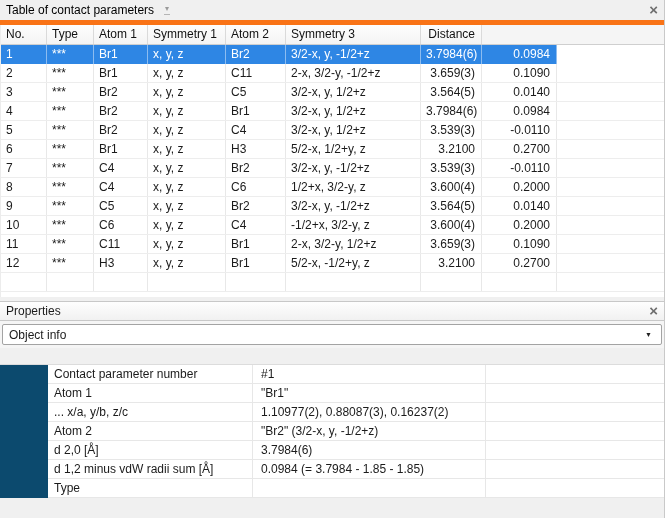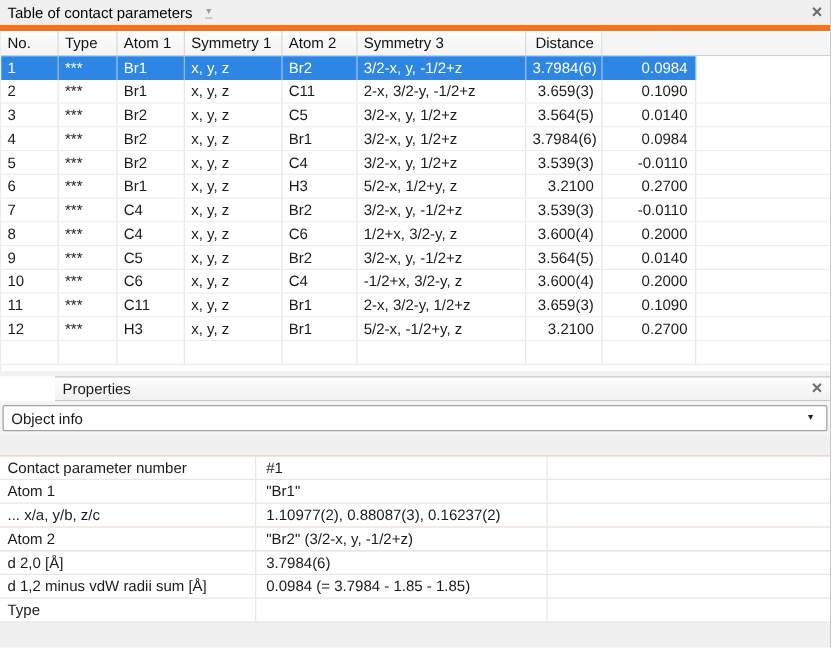--- a/index.html
+++ b/index.html
@@ -51,32 +51,32 @@
   .lvrow.sel .cell { border-right-color:rgba(255,255,255,0.45); }
   .lvrow.empty { height:19px; }
   .lv-after { height:5px; background:#fff; border-left:1px solid #ececec; }
   
   .splitter { flex:0 0 4px; background:#f0f0f0; }
   
   .prop-caption {
     flex:0 0 20px; height:20px;
     background:linear-gradient(#fefefe,#f1f1f1);
     border:1px solid #c8c8c8; border-left:none; border-right:none;
-    display:flex; align-items:center; padding:0 6px;margin-left:44px;
+    display:flex; align-items:center; padding:0 6px;
   }
   .combo-strip { flex:0 0 27px; background:#f5f5f5; padding:3px 2px 0 2px; }
   .combobox {
     height:21px; background:#fff;
     border:1px solid #a3a3a3; border-radius:2px;
     display:flex; align-items:center;
     padding:0 6px; cursor:default;
   }
   .combo-arrow { margin-left:auto; font-size:7px; color:#222; padding-right:3px; }
   .props-gap { flex:0 0 16px; background:#f0f0f0; }
-  .props { flex:0 0 auto; background:#f97316; border-top:1px solid #dcdcdc; }
+  .props { flex:0 0 auto; background:#0c4a6e; border-top:1px solid #dcdcdc;padding-left:48px; }
   .prow { display:flex; height:19px; border-bottom:1px solid #e7e7e7; background:#fff; }
   .plabel {
     flex:0 0 205px; padding:2px 4px 0 6px;
     border-right:1px solid #e7e7e7;
     white-space:nowrap; overflow:hidden;
   }
   .pvalue {
     flex:0 0 233px; padding:2px 4px 0 8px;
     border-right:1px solid #e7e7e7;
     white-space:nowrap; overflow:hidden;

